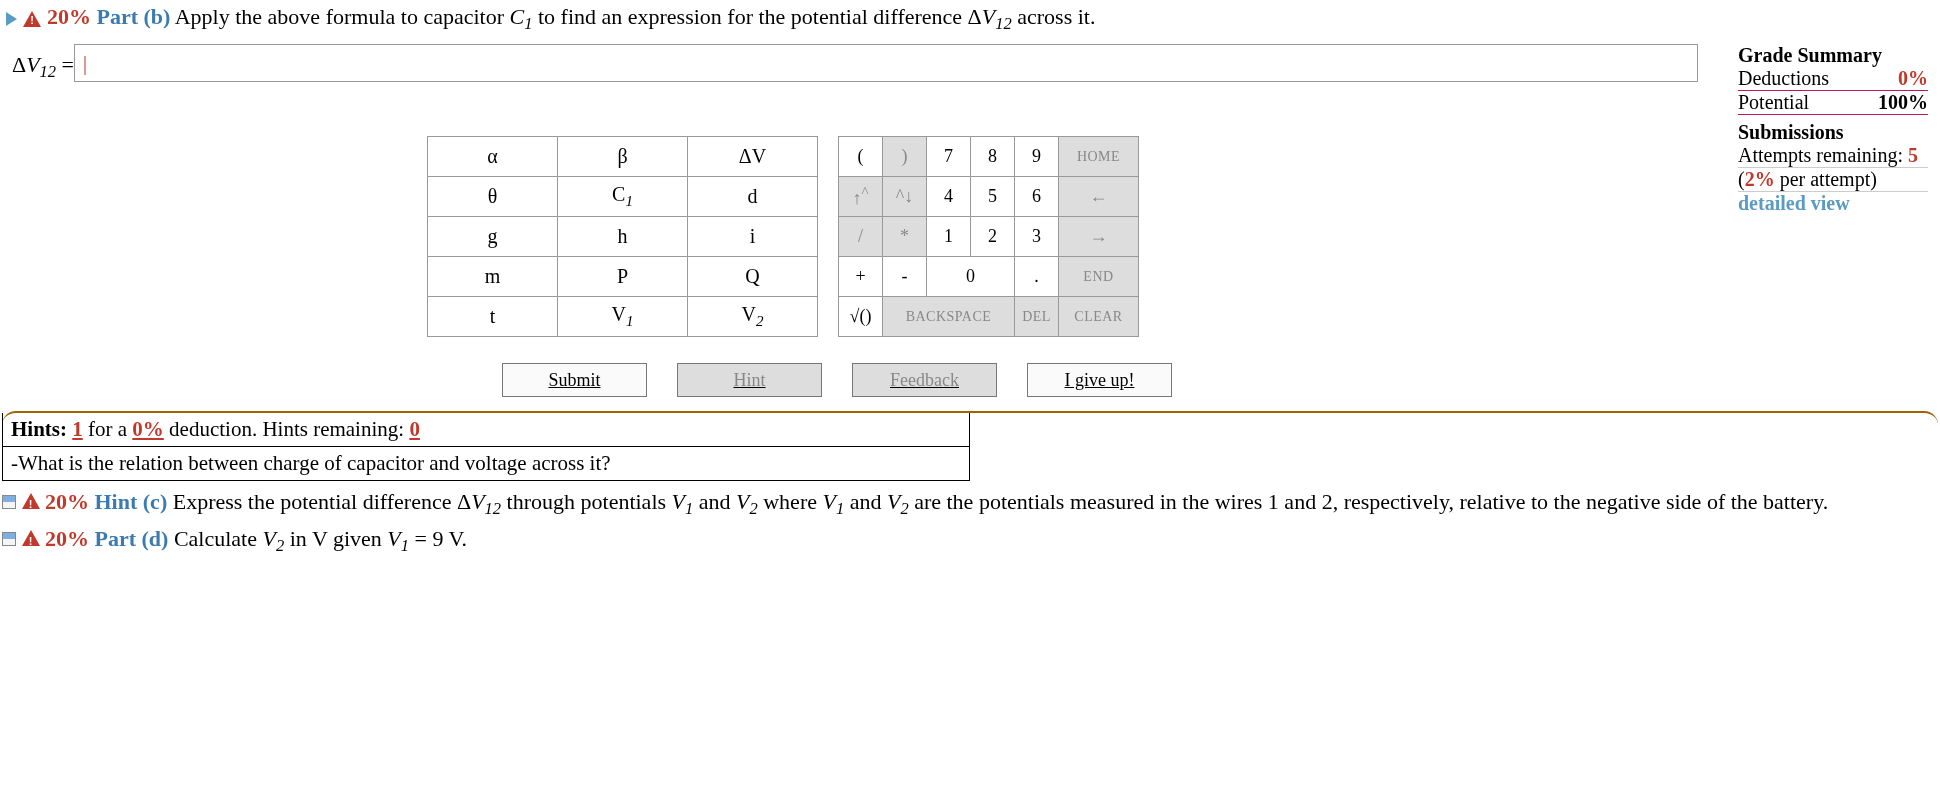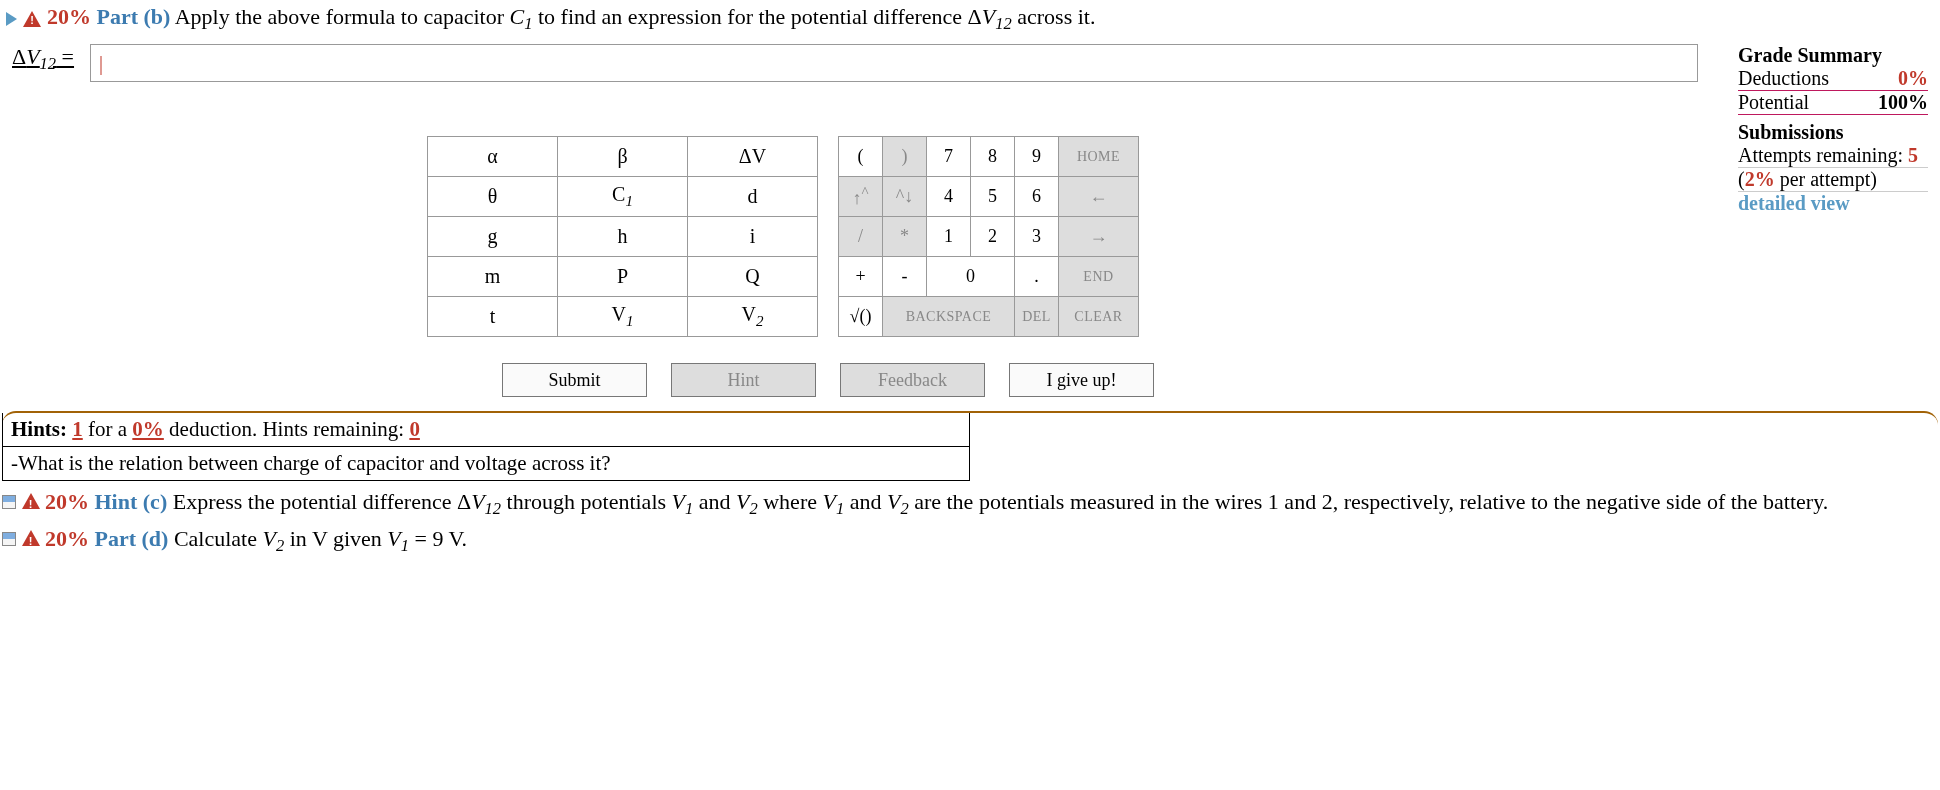--- a/index.html
+++ b/index.html
@@ -70,24 +70,23 @@
   .italic { font-style: italic; }
   sub { font-size: 0.75em; font-style: italic; }
   .main-row {
     display: flex;
     align-items: flex-start;
     margin: 8px 0 6px 0;
   }
   .equation-area {
     flex: 1;
     display: flex;
-    align-items: flex-start;
-    gap: 16px;
+    align-items: flex-end;
+    gap: 0;
     padding: 0 10px;
-    text-decoration: underline;
   }
   .answer-input {
     flex: 1;
     height: 38px;
     border: 1px solid #999;
     padding: 4px 8px;
     font-family: Georgia, serif;
     font-size: 20px;
     color: #c0392b;
   }
@@ -135,22 +134,23 @@
     background: #fff;
   }
   .numpad-table td.disabled {
     background: #ddd;
     color: #888;
     cursor: default;
   }
   .numpad-table td.small-label { font-size: 14px; color: #888; letter-spacing: 0.5px; }
   .action-buttons {
     display: flex;
-    gap: 24px;
+    gap: 30px;
     margin: 26px 0 14px 500px;
+    text-decoration: underline;
   }
   .action-btn {
     width: 145px;
     height: 34px;
     border: 1px solid #777;
     font-family: Georgia, serif;
     font-size: 18px;
     cursor: pointer;
     background: #fafafa;
   }

